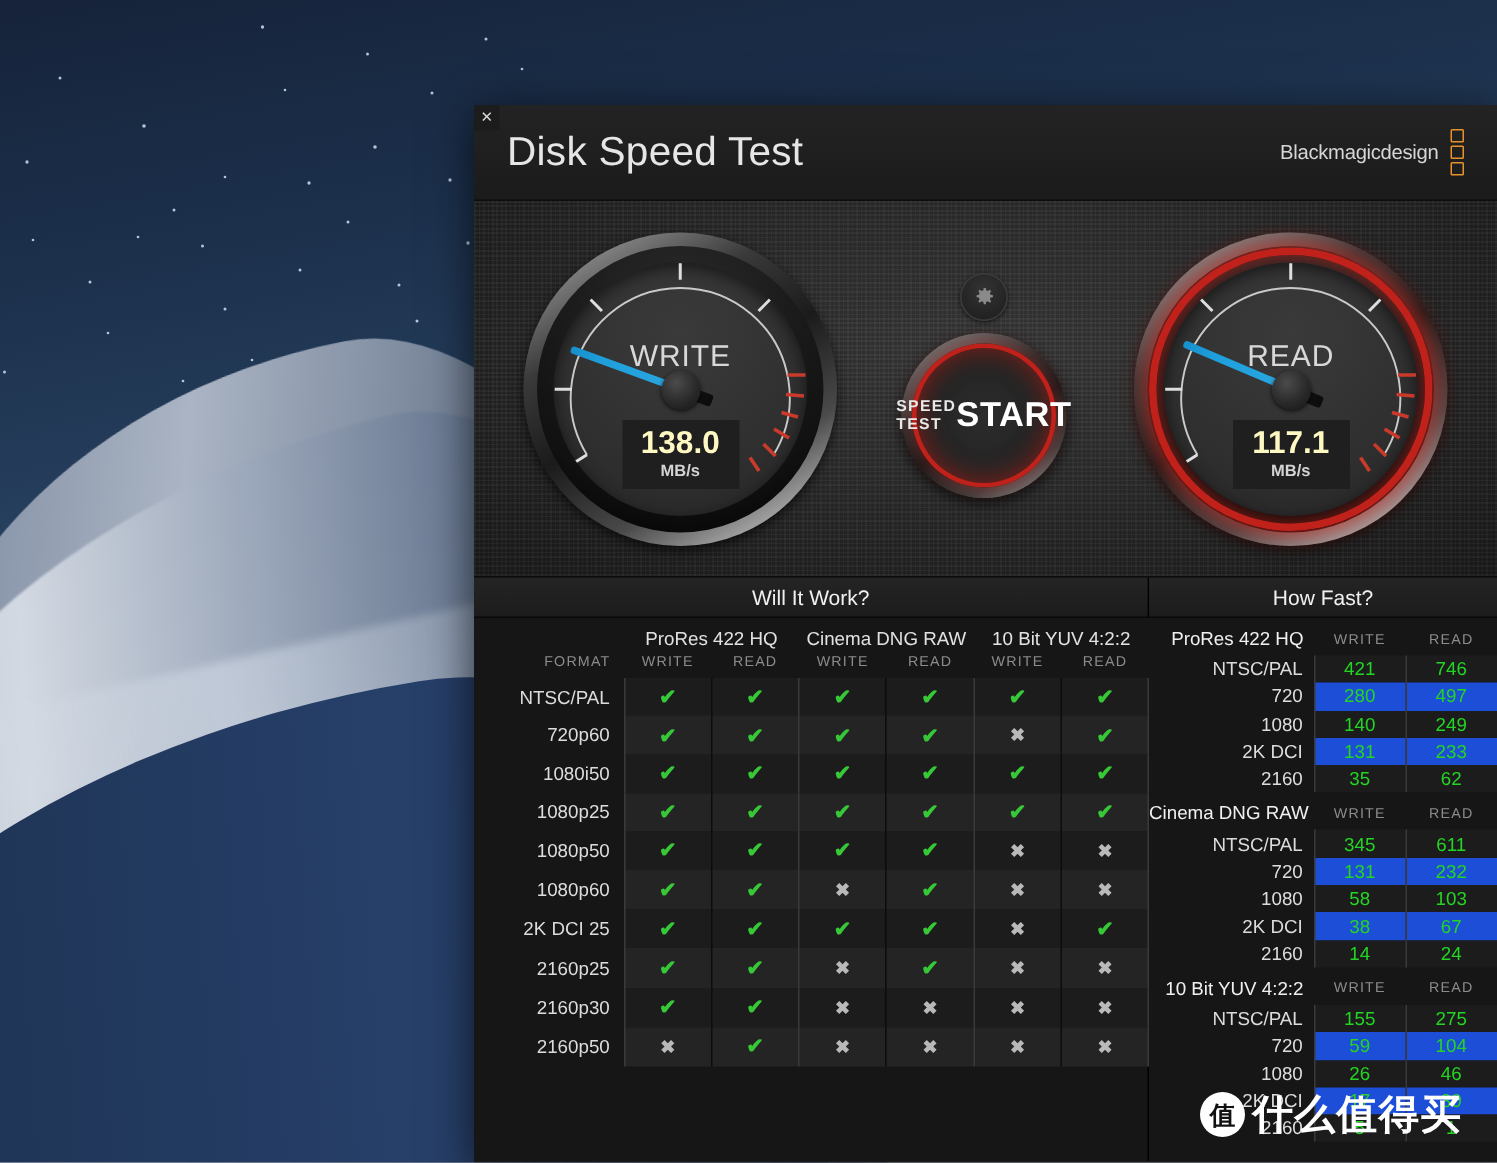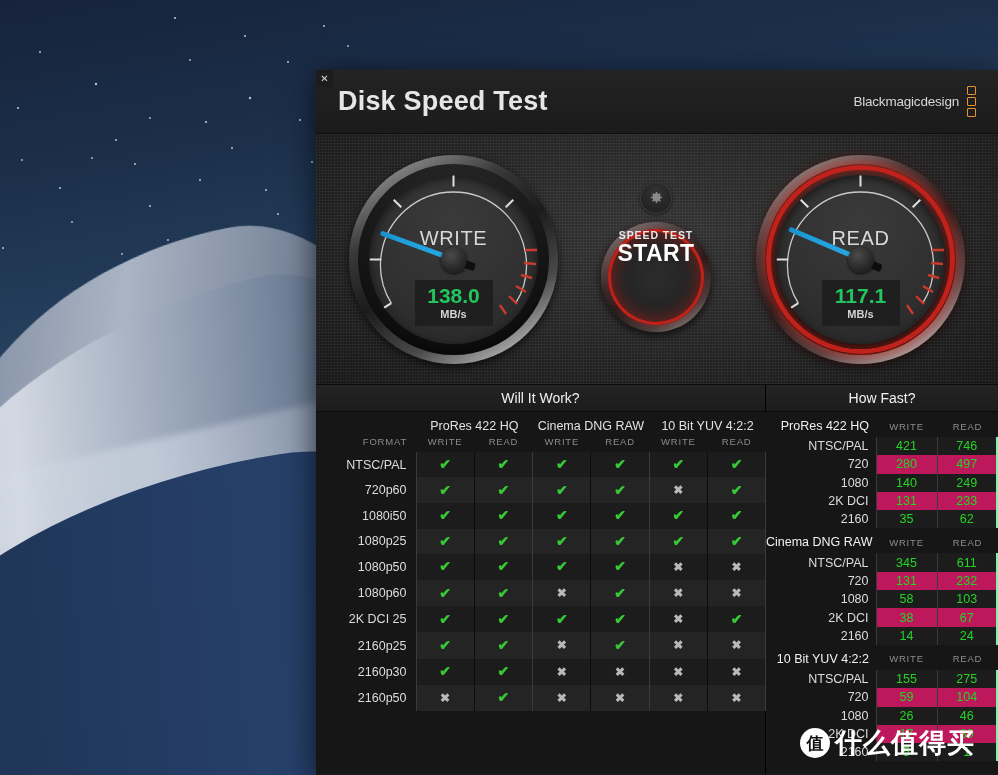--- a/index.html
+++ b/index.html
@@ -83,21 +83,21 @@
     position: relative;
     height: 64px;
     background: linear-gradient(to bottom, #232323 0%, #1b1b1b 100%);
     border-bottom: 1px solid #0d0d0d;
     display: flex;
     align-items: center;
     padding: 0 22px;
   }
   #app-title {
     font-size: 27px;
-    font-weight: 700;
+    font-weight: 400;
     color: #e6e6e6;
     letter-spacing: .2px;
   }
   #brand {
     margin-left: auto;
     display: flex;
     align-items: center;
     gap: 8px;
   }
   #brand-text {
@@ -204,21 +204,21 @@
     position: absolute;
     left: 50%; bottom: 18px;
     transform: translateX(-50%);
     width: 78px;
     background: #1f1f1f;
     padding: 5px 6px 6px;
     text-align: center;
     z-index: 5;
   }
   .readout .value {
-    font-size: 21px; font-weight: bold; color: #22c55e; line-height: 1.05;
+    font-size: 21px; font-weight: bold; color: #fef9c3; line-height: 1.05;
   }
   .readout .unit {
     font-size: 11px; font-weight: bold; color: #d4d4d4; margin-top: 1px;
   }
 
   
   #settings-button {
     position: absolute;
     left: 324px; top: 48px;
     width: 32px; height: 32px;
@@ -235,21 +235,21 @@
     border-radius: 50%;
     background: linear-gradient(150deg, #b9b9b9 0%, #6a6a6a 14%, #2e2e2e 38%, #1a1a1a 55%, #3f3f3f 78%, #8f8f8f 95%, #4d4d4d 100%);
     box-shadow: 0 3px 9px rgba(0,0,0,.7);
     cursor: pointer;
   }
   #start-inner {
     position: absolute; inset: 7px;
     border-radius: 50%;
     background: radial-gradient(circle at 50% 50%, #2c2c2c 0%, #242424 52%, #1a1a1a 74%, #101010 100%);
     box-shadow: inset 0 0 0 3px #c0211a, inset 0 0 16px 4px rgba(214,40,30,.55), 0 0 10px 2px rgba(200,35,25,.35);
-    display: flex; flex-direction: column; align-items: center; 
+    display: flex; flex-direction: row; align-items: center; justify-content: center;
   }
   #start-sub { font-size: 10.5px; font-weight: bold; color: #e8e8e8; letter-spacing: .9px; }
   #start-main { font-size: 23px; font-weight: bold; color: #fff; letter-spacing: .4px; margin-top: -1px; }
 
   
   #lower {
     display: flex;
     height: 389px;
     background: #161616;
   }
@@ -323,23 +323,23 @@
     font-size: 12.5px; color: #dcdcdc;
     height: 18.3px;
     white-space: nowrap;
   }
   #fast-table td.num {
     text-align: center;
     font-size: 12.5px; color: #24d424;
     height: 18.3px;
     border-left: 1px solid #3a3a3a;
   }
-  #fast-table td.num.last { border-right: 4px solid #86efac; }
+  #fast-table td.num.last { border-right: 1px solid #86efac; }
   #fast-table tr.rowA td.num { background: #1c1c1c; margin-top: 35px; }
-  #fast-table tr.rowB td.num { background: #be185d; margin-left: 40px; }
+  #fast-table tr.rowB td.num { background: #1d4ed8; margin-left: 40px; }
 
   
   #watermark {
     position: absolute;
     left: 800px; top: 725px;
     display: flex; align-items: center; gap: 5px;
     z-index: 50;
     pointer-events: none;
   }
   #watermark-badge {

